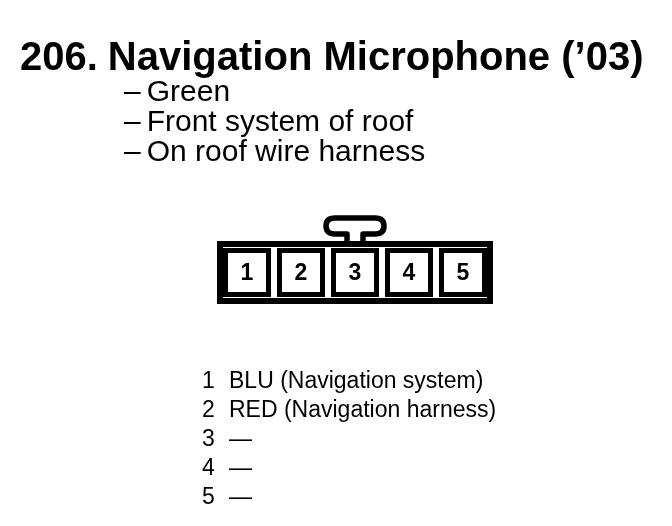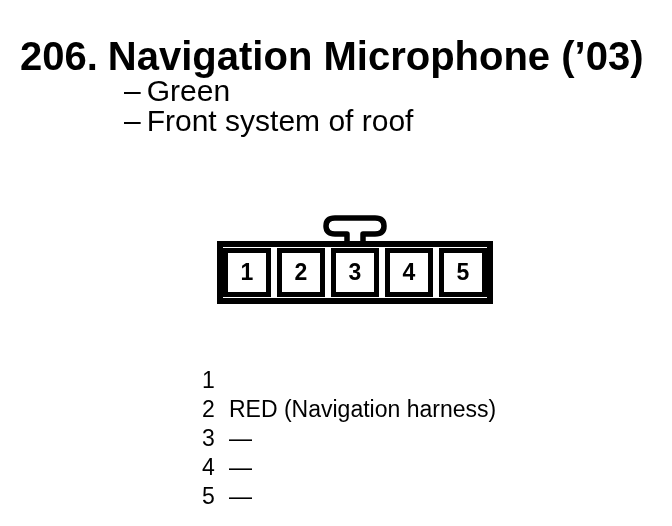--- a/index.html
+++ b/index.html
@@ -103,20 +103,23 @@
     <span class="title-number">206.</span><span>Navigation Microphone (’03)</span>
   </h1>
 
   <ul class="notes">
     <li>
       <span class="dash">–</span><span>Green</span>
     </li>
     <li>
       <span class="dash">–</span><span>Front system of roof</span>
     </li>
+    <li>
+      <span class="dash">–</span><span>On roof wire harness</span>
+    </li>
   </ul>
 
   <div class="connector">
     <svg class="latch" viewBox="0 0 68 33" xmlns="http://www.w3.org/2000/svg">
       <path d="M 26,32 L 26,21 L 14,21 Q 5,21 5,13 Q 5,5 14,5 L 54,5 Q 63,5 63,13 Q 63,21 54,21 L 42,21 L 42,32" fill="none" stroke="#000000" stroke-width="5.5" stroke-linejoin="round"></path>
     </svg>
     <div class="connector-body">
       <div class="pin-box">
         <span>1</span>
       </div>
@@ -131,20 +134,21 @@
       </div>
       <div class="pin-box">
         <span>5</span>
       </div>
     </div>
   </div>
 
   <div class="pin-table">
     <div class="pin-row">
       <span class="pin-num">1</span>
+      <span class="pin-desc">BLU (Navigation system)</span>
     </div>
     <div class="pin-row">
       <span class="pin-num">2</span>
       <span class="pin-desc">RED (Navigation harness)</span>
     </div>
     <div class="pin-row">
       <span class="pin-num">3</span>
       <span class="pin-desc">—</span>
     </div>
     <div class="pin-row">

